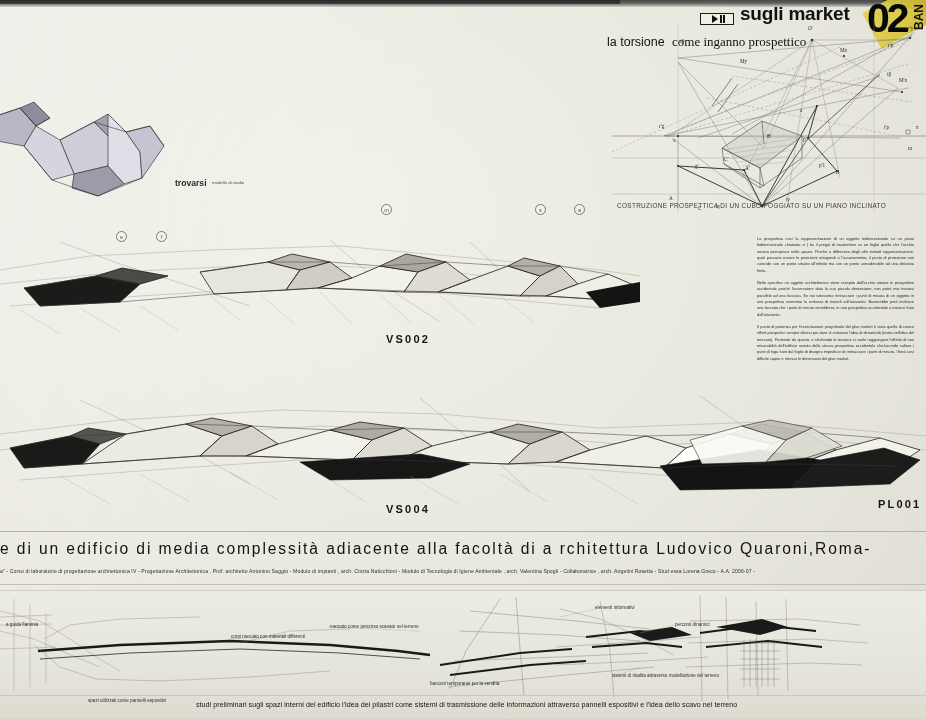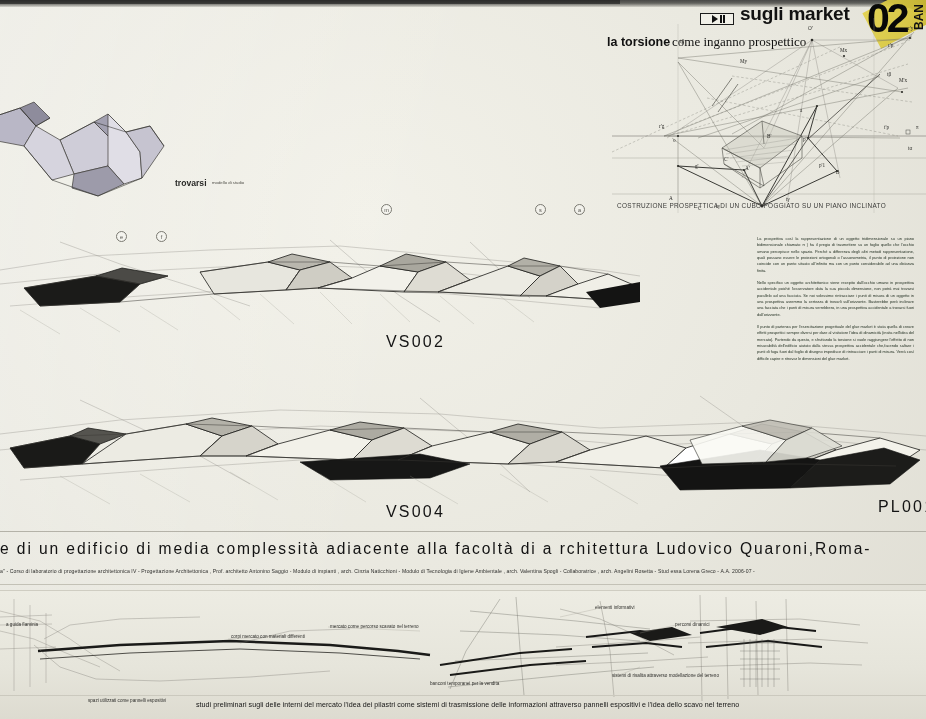--- a/index.html
+++ b/index.html
@@ -54,21 +54,21 @@
   }
   .tri { width:0;height:0;border-left:6px solid #111;border-top:4px solid transparent;border-bottom:4px solid transparent; }
   .pause { width:2px;height:8px;background:#111;box-shadow:3px 0 0 #111; }
   .glue { position:absolute; left:40px; top:-1px; font-size:19px; font-weight:700; color:#111; letter-spacing:-0.2px; }
   .num02 { position:absolute; left:167px; top:-9px; font-size:41px; font-weight:700; color:#080808; letter-spacing:-3px; }
   .bang {
     position:absolute; left:212px; top:26px;
     font-size:12px; font-weight:700; color:#111;
     transform: rotate(-90deg); transform-origin: 0 0; letter-spacing:0px; white-space:nowrap;
   }
-  .sub-l { position:absolute; left:-127px; top:31px; font-size:12.5px; font-weight:700; color:#111;padding-left:34px; }
+  .sub-l { position:absolute; left:-127px; top:31px; font-size:12.5px; font-weight:400; color:#111;padding-left:34px; }
   .sub-r { position:absolute; left:-63px; top:30px; font-size:13px; color:#111; font-family:"Liberation Serif", serif;margin-left:35px; }
 
   
   #persp { position: absolute; left: 612px; top: 18px; width: 314px; height: 195px; }
   #persp svg { width: 100%; height: 100%; display:block; }
   .pcap {
     position:absolute; left:617px; top:202px; width:300px;
     font-size:6.4px; letter-spacing:.35px; color:#3a3a38; white-space:nowrap;
   }
 
@@ -77,21 +77,21 @@
     position:absolute; left:757px; top:236px; width:157px;
     font-size:3.9px; line-height:1.62; color:#1d2a1d; text-align:justify;
   }
   #txtblock p { margin-bottom: 6px; }
 
   
   .draw { position:absolute; }
   .draw svg { display:block; }
 
   .lbl-code {
-    position:absolute; font-size:16px; font-weight:400;
+    position:absolute; font-size:11px; font-weight:700;
     letter-spacing:2.2px; color:#141414; font-family:"Liberation Sans", sans-serif;
   }
   .marker {
     position:absolute; width:11px; height:11px; border:0.8px solid #7b7a72;
     border-radius:50%; font-size:5.6px; color:#55544e;
     display:flex; align-items:center; justify-content:center; background:rgba(255,255,255,.25);
   }
   .rot-lbl { position:absolute; left:175px; top:178px; font-size:8.6px; font-weight:700; color:#2a2a28; }
   .rot-sub { position:absolute; left:212px; top:180px; font-size:4.3px; color:#4e4d47; }
 
@@ -484,15 +484,15 @@
         <div class="scap" style="left: 231px; top: 43px;">corpi mercato con materiali differenti</div>
         <div class="scap" style="left: 330px; top: 33px;">mercato come percorso scavato nel terreno</div>
         <div class="scap" style="left: 430px; top: 90px;">banconi temporanei per la vendita</div>
         <div class="scap" style="left: 88px; top: 107px;">spazi utilizzati come pannelli espositivi</div>
         <div class="scap" style="left: 595px; top: 14px;">elementi informativi</div>
         <div class="scap" style="left: 675px; top: 31px;">percorsi dinamici</div>
         <div class="scap" style="left: 612px; top: 82px;">sistemi di risalita attraverso modellazione del terreno</div>
       </div>
   </div>
   <div class="strip-rule"></div>
-  <div class="strip-footer">studi preliminari sugli delle interni del mercato  l'idea  dei pilastri come sistemi di trasmissione delle informazioni attraverso pannelli espositivi e l'idea dello scavo nel terreno</div>
+  <div class="strip-footer">studi preliminari sugli spazi interni del edificio  l'idea  dei pilastri come sistemi di trasmissione delle informazioni attraverso pannelli espositivi e l'idea dello scavo nel terreno</div>
 
 </div>
 
 </body></html>

